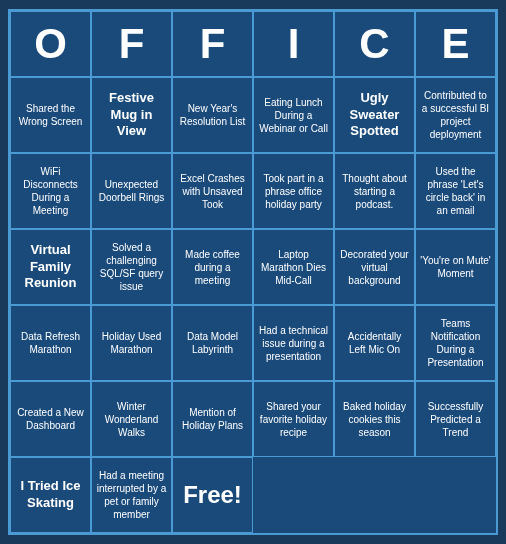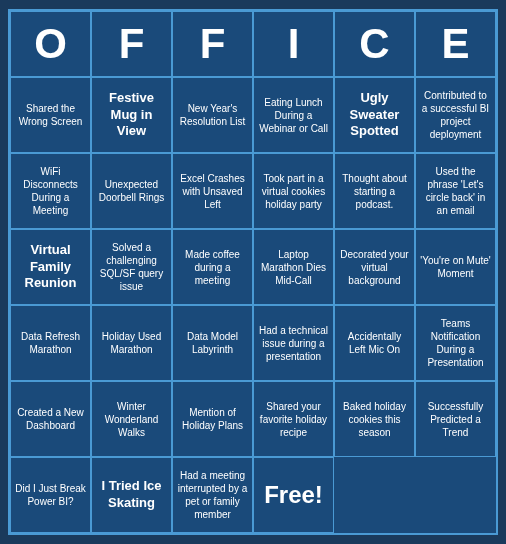--- a/index.html
+++ b/index.html
@@ -70,40 +70,39 @@
     </div>
   <div class="bingo-grid">
   <div class="bingo-cell">Shared the Wrong Screen</div>
       <div class="bingo-cell large-text">Festive Mug in View</div>
       <div class="bingo-cell">New Year's Resolution List</div>
       <div class="bingo-cell">Eating Lunch During a Webinar or Call</div>
       <div class="bingo-cell large-text">Ugly Sweater Spotted</div>
       <div class="bingo-cell">Contributed to a successful BI project deployment</div>
       <div class="bingo-cell">WiFi Disconnects During a Meeting</div>
       <div class="bingo-cell">Unexpected Doorbell Rings</div>
-      <div class="bingo-cell">Excel Crashes with Unsaved Left</div>
-      <div class="bingo-cell">Took part in a virtual cookies holiday party</div>
+      <div class="bingo-cell">Excel Crashes with Unsaved Took</div>
+      <div class="bingo-cell">Took part in a phrase office holiday party</div>
       <div class="bingo-cell">Thought about starting a podcast.</div>
       <div class="bingo-cell">Used the phrase 'Let's circle back' in an email</div>
       <div class="bingo-cell large-text">Virtual Family Reunion</div>
       <div class="bingo-cell">Solved a challenging SQL/SF query issue</div>
       <div class="bingo-cell">Made coffee during a meeting</div>
       <div class="bingo-cell">Laptop Marathon Dies Mid-Call</div>
       <div class="bingo-cell">Decorated your virtual background</div>
       <div class="bingo-cell">'You're on Mute' Moment</div>
       <div class="bingo-cell">Data Refresh Marathon</div>
       <div class="bingo-cell">Holiday Used Marathon</div>
       <div class="bingo-cell">Data Model Labyrinth</div>
       <div class="bingo-cell">Had a technical issue during a presentation</div>
       <div class="bingo-cell">Accidentally Left Mic On</div>
       <div class="bingo-cell">Teams Notification During a Presentation</div>
       <div class="bingo-cell">Created a New Dashboard</div>
       <div class="bingo-cell">Winter Wonderland Walks</div>
       <div class="bingo-cell">Mention of Holiday Plans</div>
       <div class="bingo-cell">Shared your favorite holiday recipe</div>
       <div class="bingo-cell">Baked holiday cookies this season</div>
       <div class="bingo-cell">Successfully Predicted a Trend</div>
-      <div class="bingo-cell">Did I Just Break Power BI?</div>
       <div class="bingo-cell large-text">I Tried Ice Skating</div>
       <div class="bingo-cell">Had a meeting interrupted by a pet or family member</div>
       <div class="bingo-cell free">Free!</div>
     </div>
 </div>
 
 </body></html>

